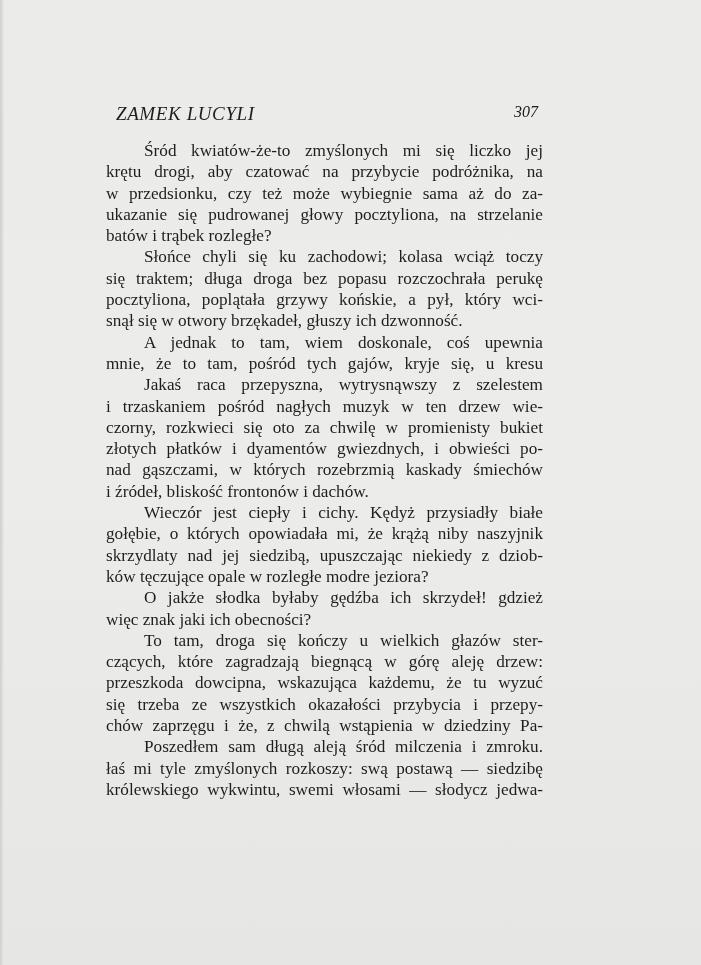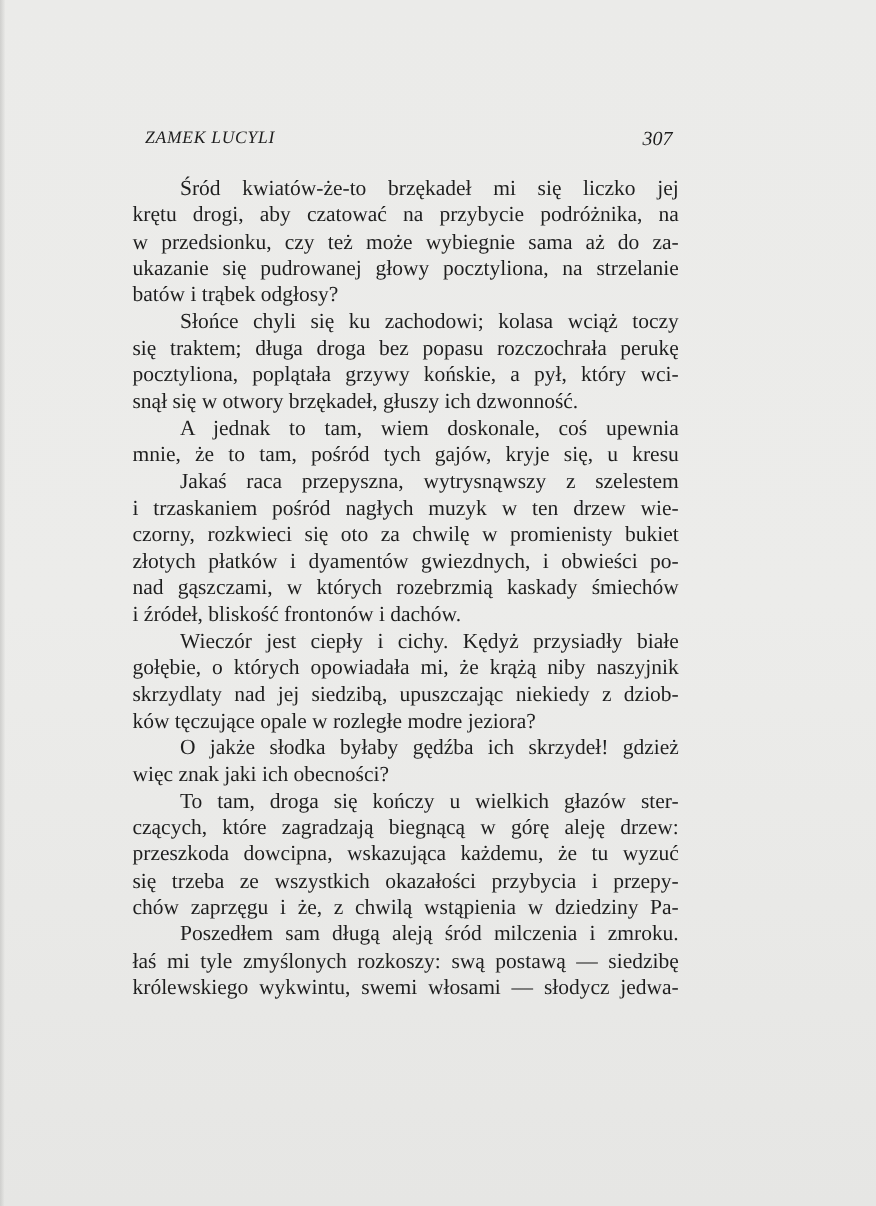--- a/index.html
+++ b/index.html
@@ -32,21 +32,21 @@
       left: 116px;
       top: 103px;
       width: 422px;
       height: 24px;
     }
     .running-title {
       position: absolute;
       left: 0;
       top: 0;
       font-style: italic;
-      font-size: 14px;
+      font-size: 19px;
       letter-spacing: 0.6px;
     }
     .page-number {
       position: absolute;
       right: 0;
       top: 0;
       font-style: italic;
       font-size: 16px;
     }
     .body-text {
@@ -75,25 +75,25 @@
 
 <div class="page">
   <div class="gutter-edge"></div>
 
   <div class="running-head">
     <span class="running-title">ZAMEK LUCYLI</span>
     <span class="page-number">307</span>
   </div>
 
   <div class="body-text" id="body-text">
-      <div class="line indent">Śród kwiatów-że-to brzękadeł mi się liczko jej</div>
+      <div class="line indent">Śród kwiatów-że-to zmyślonych mi się liczko jej</div>
       <div class="line">krętu drogi, aby czatować na przybycie podróżnika, na</div>
       <div class="line">w przedsionku, czy też może wybiegnie sama aż do za-</div>
       <div class="line">ukazanie się pudrowanej głowy pocztyliona, na strzelanie</div>
-      <div class="line last">batów i trąbek odgłosy?</div>
+      <div class="line last">batów i trąbek rozległe?</div>
       <div class="line indent">Słońce chyli się ku zachodowi; kolasa wciąż toczy</div>
       <div class="line">się traktem; długa droga bez popasu rozczochrała perukę</div>
       <div class="line">pocztyliona, poplątała grzywy końskie, a pył, który wci-</div>
       <div class="line last">snął się w otwory brzękadeł, głuszy ich dzwonność.</div>
       <div class="line indent">A jednak to tam, wiem doskonale, coś upewnia</div>
       <div class="line">mnie, że to tam, pośród tych gajów, kryje się, u kresu</div>
       <div class="line indent">Jakaś raca przepyszna, wytrysnąwszy z szelestem</div>
       <div class="line">i trzaskaniem pośród nagłych muzyk w ten drzew wie-</div>
       <div class="line">czorny, rozkwieci się oto za chwilę w promienisty bukiet</div>
       <div class="line">złotych płatków i dyamentów gwiezdnych, i obwieści po-</div>

